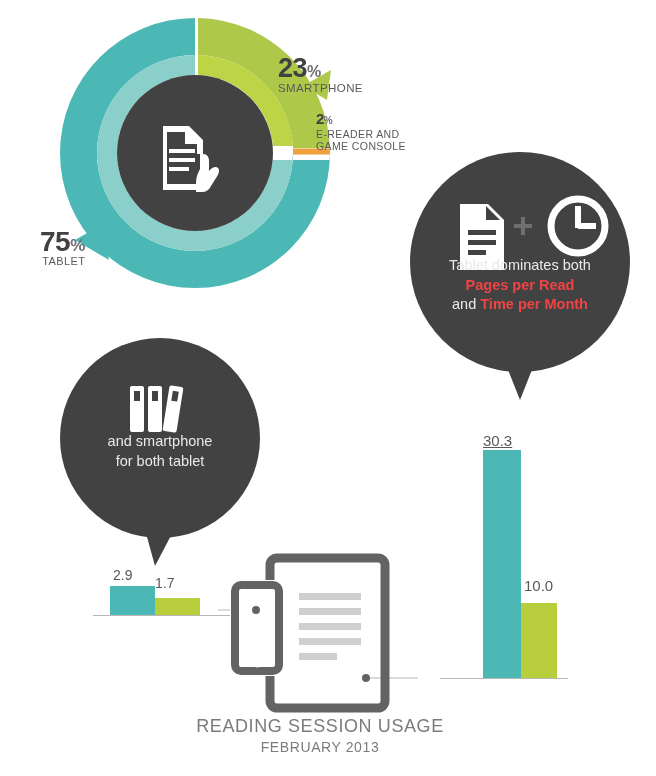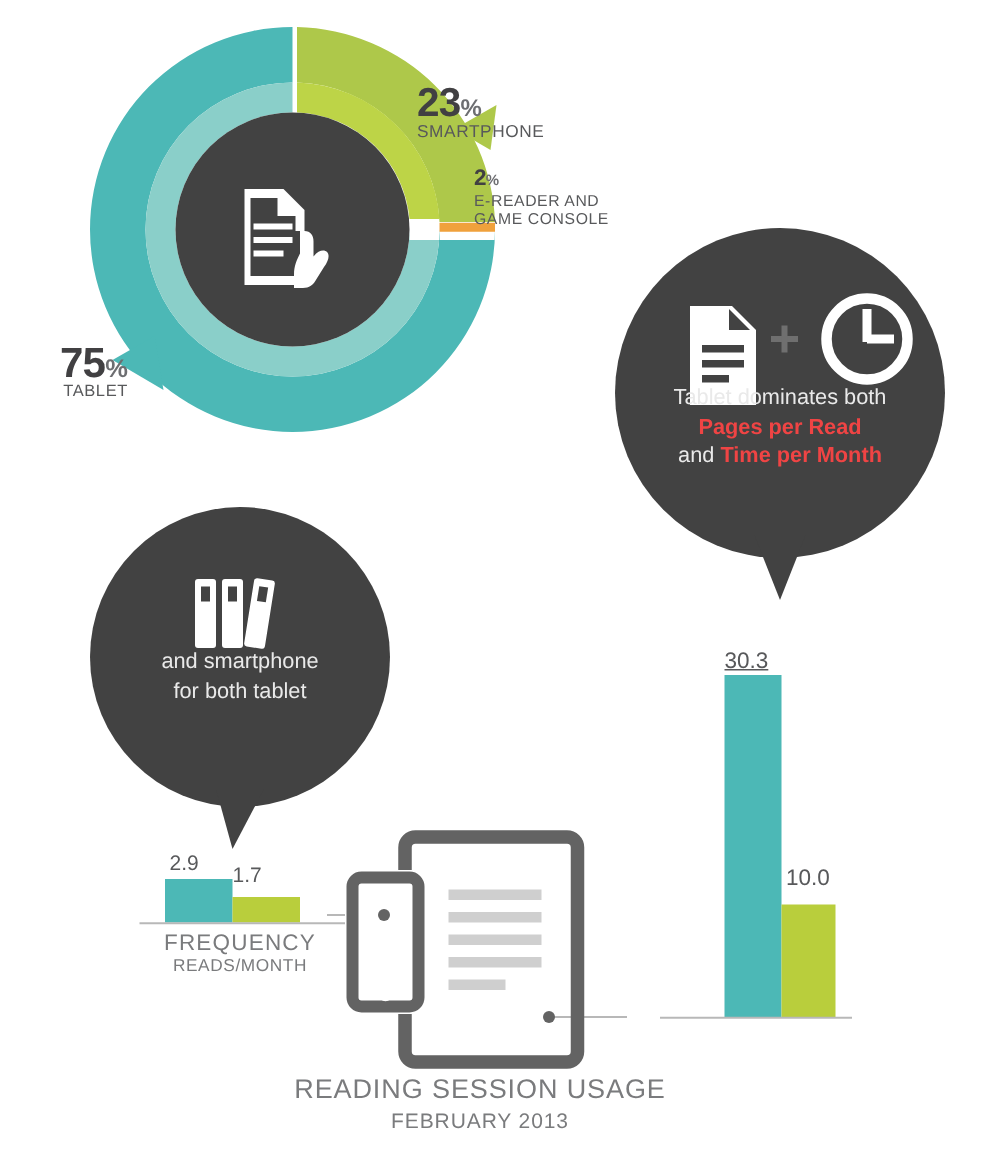--- a/index.html
+++ b/index.html
@@ -161,24 +161,20 @@
 
   <svg width="220" height="70" style="position:absolute;left:85px;top:580px;" viewBox="0 0 220 70">
     <rect x="25" y="6" width="45" height="29" fill="#4CB8B6"></rect>
     <rect x="70" y="18" width="45" height="17" fill="#B9CE3C"></rect>
     <line x1="8" y1="35.5" x2="198" y2="35.5" stroke="#b8b8b8" stroke-width="1.2"></line>
   </svg>
 
   <div class="bar-val" id="v-freq-tablet">2.9</div>
   <div class="bar-val" id="v-freq-phone">1.7</div>
 
-  <div class="axis-cap" id="cap-frequency">
-    <span class="big">FREQUENCY</span>
-    <span class="small">READS/MONTH</span>
-  </div>
 
   <svg width="200" height="260" style="position:absolute;left:440px;top:425px;" viewBox="0 0 200 260">
     <rect x="43" y="25" width="38" height="228" fill="#4CB8B6"></rect>
     <rect x="81" y="178" width="36" height="75" fill="#B9CE3C"></rect>
     <line x1="0" y1="253.5" x2="128" y2="253.5" stroke="#b8b8b8" stroke-width="1.2"></line>
   </svg>
 
   <div class="bar-val" id="v-eng-tablet">30.3</div>
   <div class="bar-val" id="v-eng-phone">10.0</div>
 

